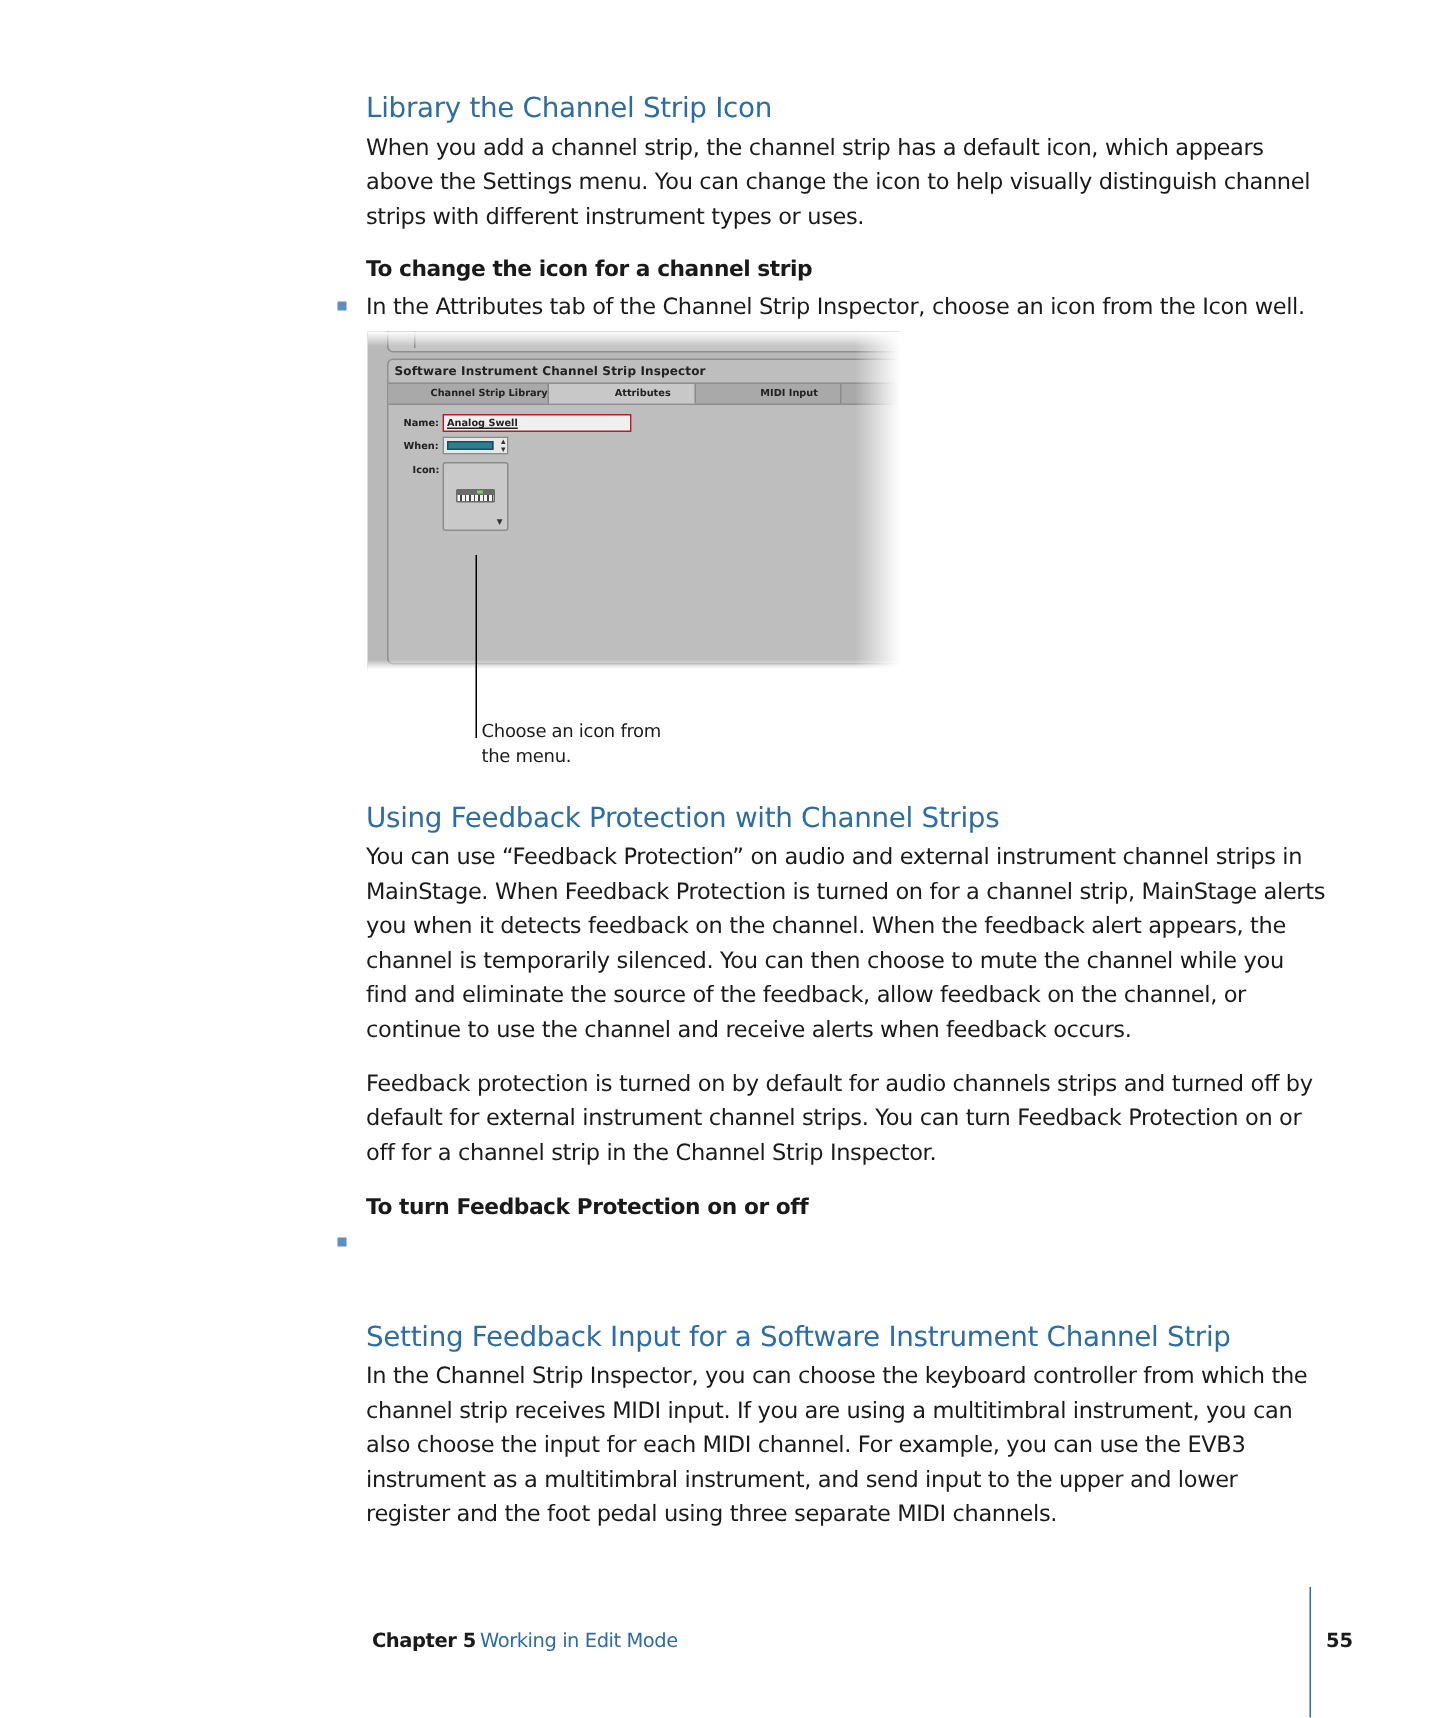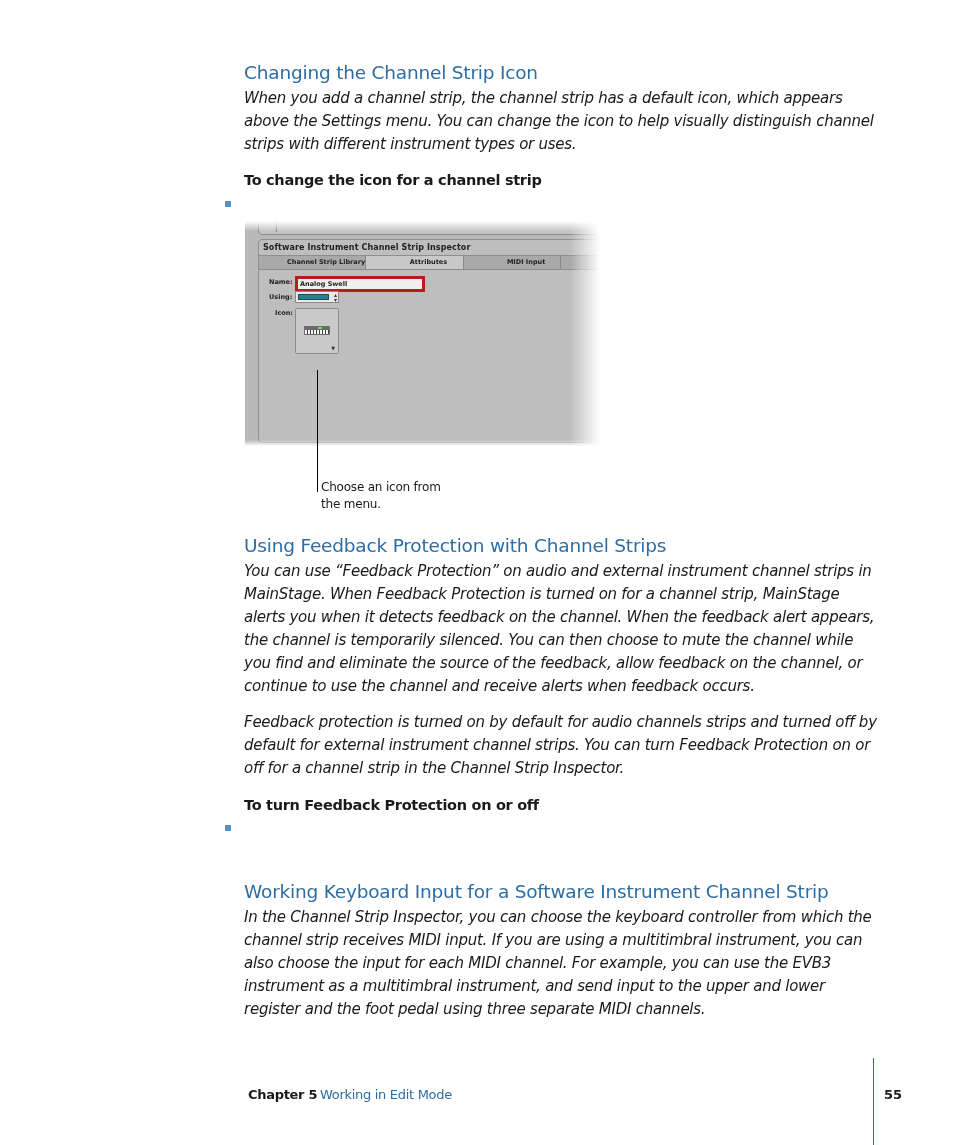--- a/index.html
+++ b/index.html
@@ -1,41 +1,41 @@
 <!DOCTYPE html>
 <html><head>
 <meta charset="utf-8">
 <style>
   html, body { margin: 0; padding: 0; background: #ffffff; }
   body { width: 954px; height: 1145px; position: relative; overflow: hidden;
          font-family: "DejaVu Sans", sans-serif; color: #1a1a1a; }
   .abs { position: absolute; }
   h2 { margin: 0; font-weight: normal; color: #2e6ca4; font-size: 18.5px; letter-spacing: -0.2px; white-space: nowrap; }
-  p.body { margin: 0; font-size: 15px; line-height: 23px; letter-spacing: -0.25px; width: 640px; font-style: italic; }
+  p.body { margin: 0; font-size: 15px; line-height: 23px; letter-spacing: -0.25px; width: 640px; }
   .task { font-weight: bold; font-size: 14.5px; letter-spacing: -0.3px; white-space: nowrap; }
   .bullet { font-size: 15px; line-height: 23px; letter-spacing: -0.25px; width: 640px; }
   .bullet-mark { position: absolute; left: -19px; top: 8px; width: 6px; height: 6px; background: #5b8fc1; }
 
   
   .shot { left: 245px; top: 221px; width: 355px; height: 225px; background: #b9b9b9; overflow: hidden; }
   .shot-fade { position: absolute; right: 0; top: 0; width: 30px; height: 100%;
                background: linear-gradient(to right, rgba(255,255,255,0), #ffffff); }
   .shot-fade-top { position: absolute; left: 0; top: 0; width: 100%; height: 10px;
                background: linear-gradient(to bottom, #ffffff, rgba(255,255,255,0)); }
   .shot-fade-bottom { position: absolute; left: 0; bottom: 0; width: 100%; height: 6px;
                background: linear-gradient(to top, #ffffff, rgba(255,255,255,0)); }
   .pane-upper { position: absolute; left: 13px; top: -4px; width: 400px; height: 16px; border: 1px solid #8f8f8f; border-radius: 4px; background: #c4c4c4; }
   .pane-upper-line { position: absolute; left: 17px; top: 0; width: 1px; height: 14px; background: #8a8a8a; }
   .pane { position: absolute; left: 13px; top: 18px; width: 400px; height: 202px; border: 1px solid #8f8f8f; border-radius: 4px; background: #bebebe; }
   .pane-title { position: absolute; left: 4px; top: 3px; font-size: 8px; font-weight: bold; color: #222; white-space: nowrap; letter-spacing: 0.1px; }
   .tabs { position: absolute; left: 0; top: 15px; width: 400px; height: 13px; background: #a9a9a9; border-top: 1px solid #8e8e8e; border-bottom: 1px solid #8e8e8e; display: flex; }
   .tab { width: 88px; font-size: 6.5px; font-weight: bold; color: #222; text-align: center; line-height: 13px; border-right: 1px solid #8a8a8a; white-space: nowrap; padding-left: 28px; }
   .tab.active { background: #c8c8c8; }
   .lbl { position: absolute; font-size: 6.5px; font-weight: bold; color: #222; white-space: nowrap; }
-  .name-field { position: absolute; left: 36px; top: 36px; width: 122px; height: 10px; background: #f0f0f0; border: 3px solid #b91c1c; font-size: 6.5px; font-weight: bold; line-height: 10px; padding-left: 2px; color: #222; white-space: nowrap; }
+  .name-field { position: absolute; left: 36px; top: 36px; width: 122px; height: 10px; background: #f0f0f0; border: 1px solid #b91c1c; font-size: 6.5px; font-weight: bold; line-height: 10px; padding-left: 2px; color: #222; white-space: nowrap; text-decoration: underline; }
   .color-well { position: absolute; left: 36px; top: 51px; width: 42px; height: 10px; background: #e8e8e8; border: 1px solid #8a8a8a; }
   .color-swatch { position: absolute; left: 2px; top: 2px; width: 31px; height: 6px; background: #2a7f91; border: 1px solid #1b4d58; box-sizing: border-box; }
   .color-stepper { position: absolute; right: 1px; top: 0px; font-size: 6px; line-height: 5px; color: #333; }
   .icon-well { position: absolute; left: 36px; top: 68px; width: 42px; height: 44px; background: #c9c9c9; border: 1px solid #8d8d8d; border-radius: 2px; }
   .keyboard { position: absolute; left: 8px; top: 17px; width: 26px; height: 9px; background: #6b6b6b; border-radius: 1px; }
   .keyboard-keys { position: absolute; left: 1px; top: 4px; width: 24px; height: 4px;
        background: repeating-linear-gradient(to right, #f4f4f4 0 2px, #444 2px 3px); }
   .keyboard-led { position: absolute; left: 14px; top: 1px; width: 4px; height: 2px; background: #7bd36b; }
   .well-arrow { position: absolute; right: 3px; bottom: 2px; font-size: 5px; color: #333; }
 
@@ -43,42 +43,43 @@
   .callout-text { left: 321px; top: 479px; font-size: 12px; line-height: 17px; letter-spacing: -0.2px; width: 140px; }
 
   .footer-chapter { left: 248px; top: 1087px; font-size: 13px; font-weight: bold; letter-spacing: -0.3px; white-space: nowrap; }
   .footer-title { left: 320px; top: 1087px; font-size: 13px; color: #2e6ca4; letter-spacing: -0.3px; white-space: nowrap; }
   .footer-rule { left: 873px; top: 1058px; width: 1px; height: 87px; background: #2e6ca4; }
   .footer-page { left: 884px; top: 1087px; font-size: 13px; font-weight: bold; }
 </style>
 </head>
 <body>
 
-<h2 class="abs" style="left:244px; top:62px;">Changing the Channel Strip Icon</h2>
+<h2 class="abs" style="left:244px; top:62px;">Library the Channel Strip Icon</h2>
 <p class="abs body" style="left:244px; top:87px;">When you add a channel strip, the channel strip has a default icon, which appears above the Settings menu. You can change the icon to help visually distinguish channel strips with different instrument types or uses.</p>
 <div class="abs task" style="left:244px; top:172px;">To change the icon for a channel strip</div>
 <div class="abs bullet" style="left:244px; top:193px;">
   <span class="bullet-mark"></span>
+  <span>In the Attributes tab of the Channel Strip Inspector, choose an icon from the Icon well.</span>
 </div>
 
 <div class="abs shot">
   <div class="pane-upper">
       <div class="pane-upper-line"></div>
     </div>
   <div class="pane">
     <div class="pane-title">Software Instrument Channel Strip Inspector</div>
     <div class="tabs">
       <div class="tab">Channel Strip Library</div>
       <div class="tab active">Attributes</div>
       <div class="tab">MIDI Input</div>
       <div class="tab">Layer Editor</div>
     </div>
     <div class="lbl" style="left:10px; top:38px;">Name:</div>
     <div class="name-field">Analog Swell</div>
-    <div class="lbl" style="left:10px; top:53px;">Using:</div>
+    <div class="lbl" style="left:10px; top:53px;">When:</div>
     <div class="color-well">
       <div class="color-swatch" style="background: rgb(42, 127, 145);"></div>
       <div class="color-stepper">▴<br>▾</div>
     </div>
     <div class="lbl" style="left:16px; top:69px;">Icon:</div>
     <div class="icon-well">
       <div class="keyboard">
         <div class="keyboard-led"></div>
         <div class="keyboard-keys"></div>
       </div>
@@ -93,19 +94,19 @@
 <div class="abs callout-text">Choose an icon from the menu.</div>
 
 <h2 class="abs" style="left:244px; top:535px;">Using Feedback Protection with Channel Strips</h2>
 <p class="abs body" style="left:244px; top:560px;">You can use “Feedback Protection” on audio and external instrument channel strips in MainStage. When Feedback Protection is turned on for a channel strip, MainStage alerts you when it detects feedback on the channel. When the feedback alert appears, the channel is temporarily silenced. You can then choose to mute the channel while you find and eliminate the source of the feedback, allow feedback on the channel, or continue to use the channel and receive alerts when feedback occurs.</p>
 <p class="abs body" style="left:244px; top:711px;">Feedback protection is turned on by default for audio channels strips and turned off by default for external instrument channel strips. You can turn Feedback Protection on or off for a channel strip in the Channel Strip Inspector.</p>
 <div class="abs task" style="left:244px; top:797px;">To turn Feedback Protection on or off</div>
 <div class="abs bullet" style="left:244px; top:817px;">
   <span class="bullet-mark"></span>
 </div>
 
-<h2 class="abs" style="left:244px; top:881px;">Working Keyboard Input for a Software Instrument Channel Strip</h2>
+<h2 class="abs" style="left:244px; top:881px;">Setting Feedback Input for a Software Instrument Channel Strip</h2>
 <p class="abs body" style="left:244px; top:906px;">In the Channel Strip Inspector, you can choose the keyboard controller from which the channel strip receives MIDI input. If you are using a multitimbral instrument, you can also choose the input for each MIDI channel. For example, you can use the EVB3 instrument as a multitimbral instrument, and send input to the upper and lower register and the foot pedal using three separate MIDI channels.</p>
 
 <div class="abs footer-chapter">Chapter 5</div>
 <div class="abs footer-title">Working in Edit Mode</div>
 <div class="abs footer-rule"></div>
 <div class="abs footer-page">55</div>
 
 </body></html>

